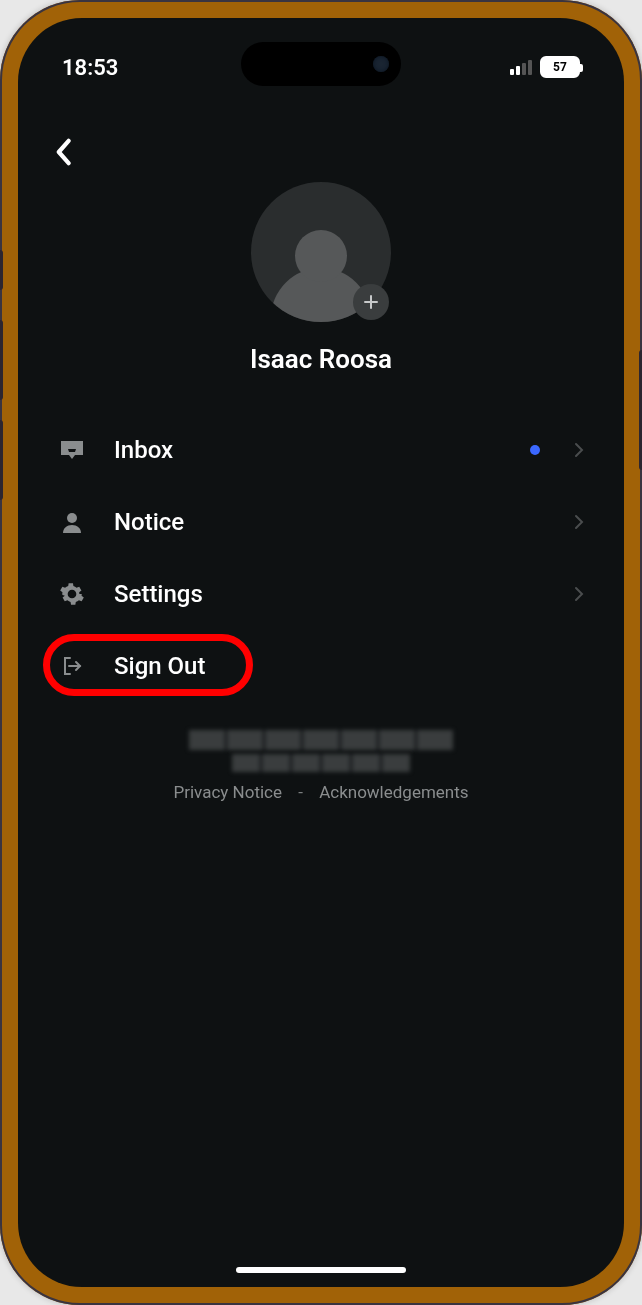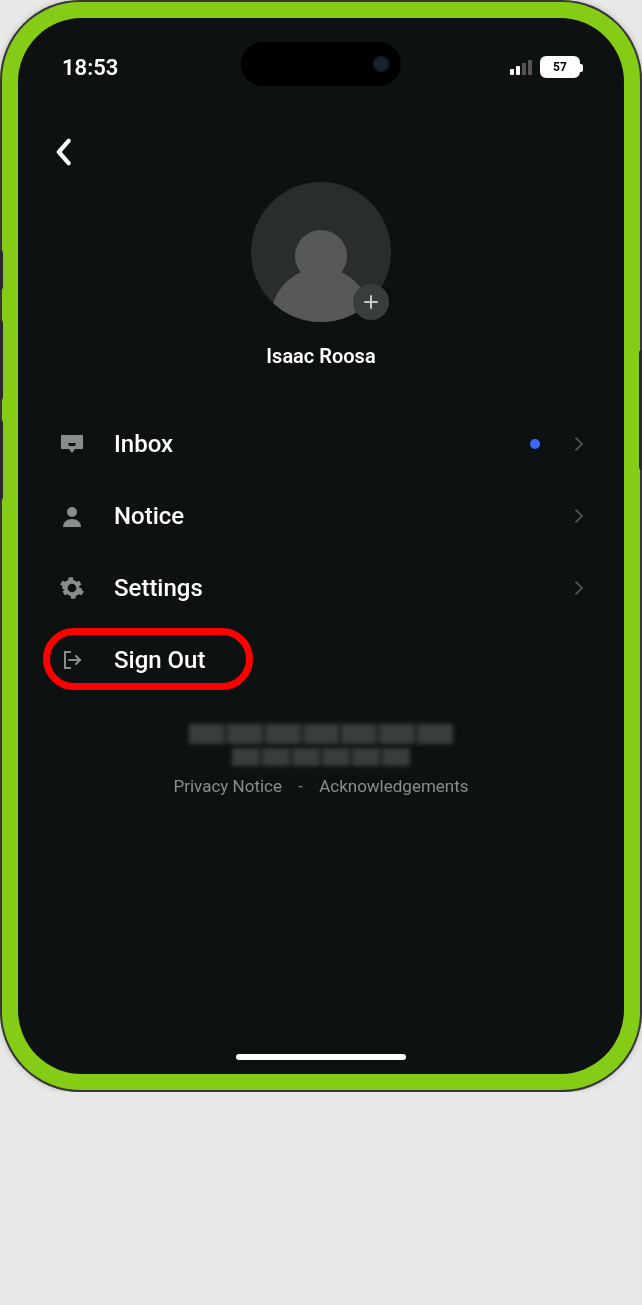--- a/index.html
+++ b/index.html
@@ -5,22 +5,22 @@
   * { box-sizing: border-box; margin: 0; padding: 0; }
   body {
     background: #e8e8e8;
     font-family: -apple-system, BlinkMacSystemFont, "Segoe UI", Roboto, Helvetica, Arial, sans-serif;
     display: flex;
     justify-content: center;
     align-items: flex-start;
   }
   .phone {
     width: 642px;
-    height: 1092px;
-    background: #84cc16;
+    height: 1305px;
+    background: #a16207;
     border-radius: 80px;
     padding: 18px;
     position: relative;
     box-shadow: inset 0 0 0 2px #3a3440, 0 0 6px rgba(0,0,0,.2);
   }
   .side-btn { position:absolute; background:#2b2530; border-radius:4px; }
   .side-btn.left1 { left:-3px; top:250px; width:6px; height:40px; }
   .side-btn.left2 { left:-3px; top:320px; width:6px; height:80px; }
   .side-btn.left3 { left:-3px; top:420px; width:6px; height:80px; }
   .side-btn.right1 { right:-3px; top:350px; width:6px; height:120px; }
@@ -84,21 +84,21 @@
     display:flex; align-items:flex-end; justify-content:center; overflow:hidden;
     position:relative;
   }
   .avatar .head { width:52px; height:52px; background:#565859; border-radius:50%; margin-bottom:8px; position:relative; top:-32px;}
   .avatar .body { width:100px; height:60px; background:#565859; border-radius:55px 55px 0 0; position:absolute; bottom:-6px;}
   .add-badge {
     position:absolute; right:2px; bottom:2px; width:36px; height:36px;
     background:#3a3d3e; border-radius:50%; display:flex; align-items:center; justify-content:center;
   }
   .profile-wrap { position:relative; }
-  .profile-name { margin-top:22px; font-size:20px; font-weight:600; }
+  .profile-name { margin-top:22px; font-size:26px; font-weight:600; }
   .menu { margin-top:40px; }
   .menu-item {
     display:flex; align-items:center; padding:22px 40px;
     gap:28px; position:relative;
   }
   .menu-icon { width:28px; height:28px; display:flex; align-items:center; justify-content:center; color:#8a8d8e;}
   .menu-label { font-size:24px; flex:1; color:#fff; font-weight:500;}
   .chevron { color:#4a4d4e; }
   .dot { width:10px; height:10px; background:#3b68ff; border-radius:50%; margin-right:6px;}
   .highlight {

